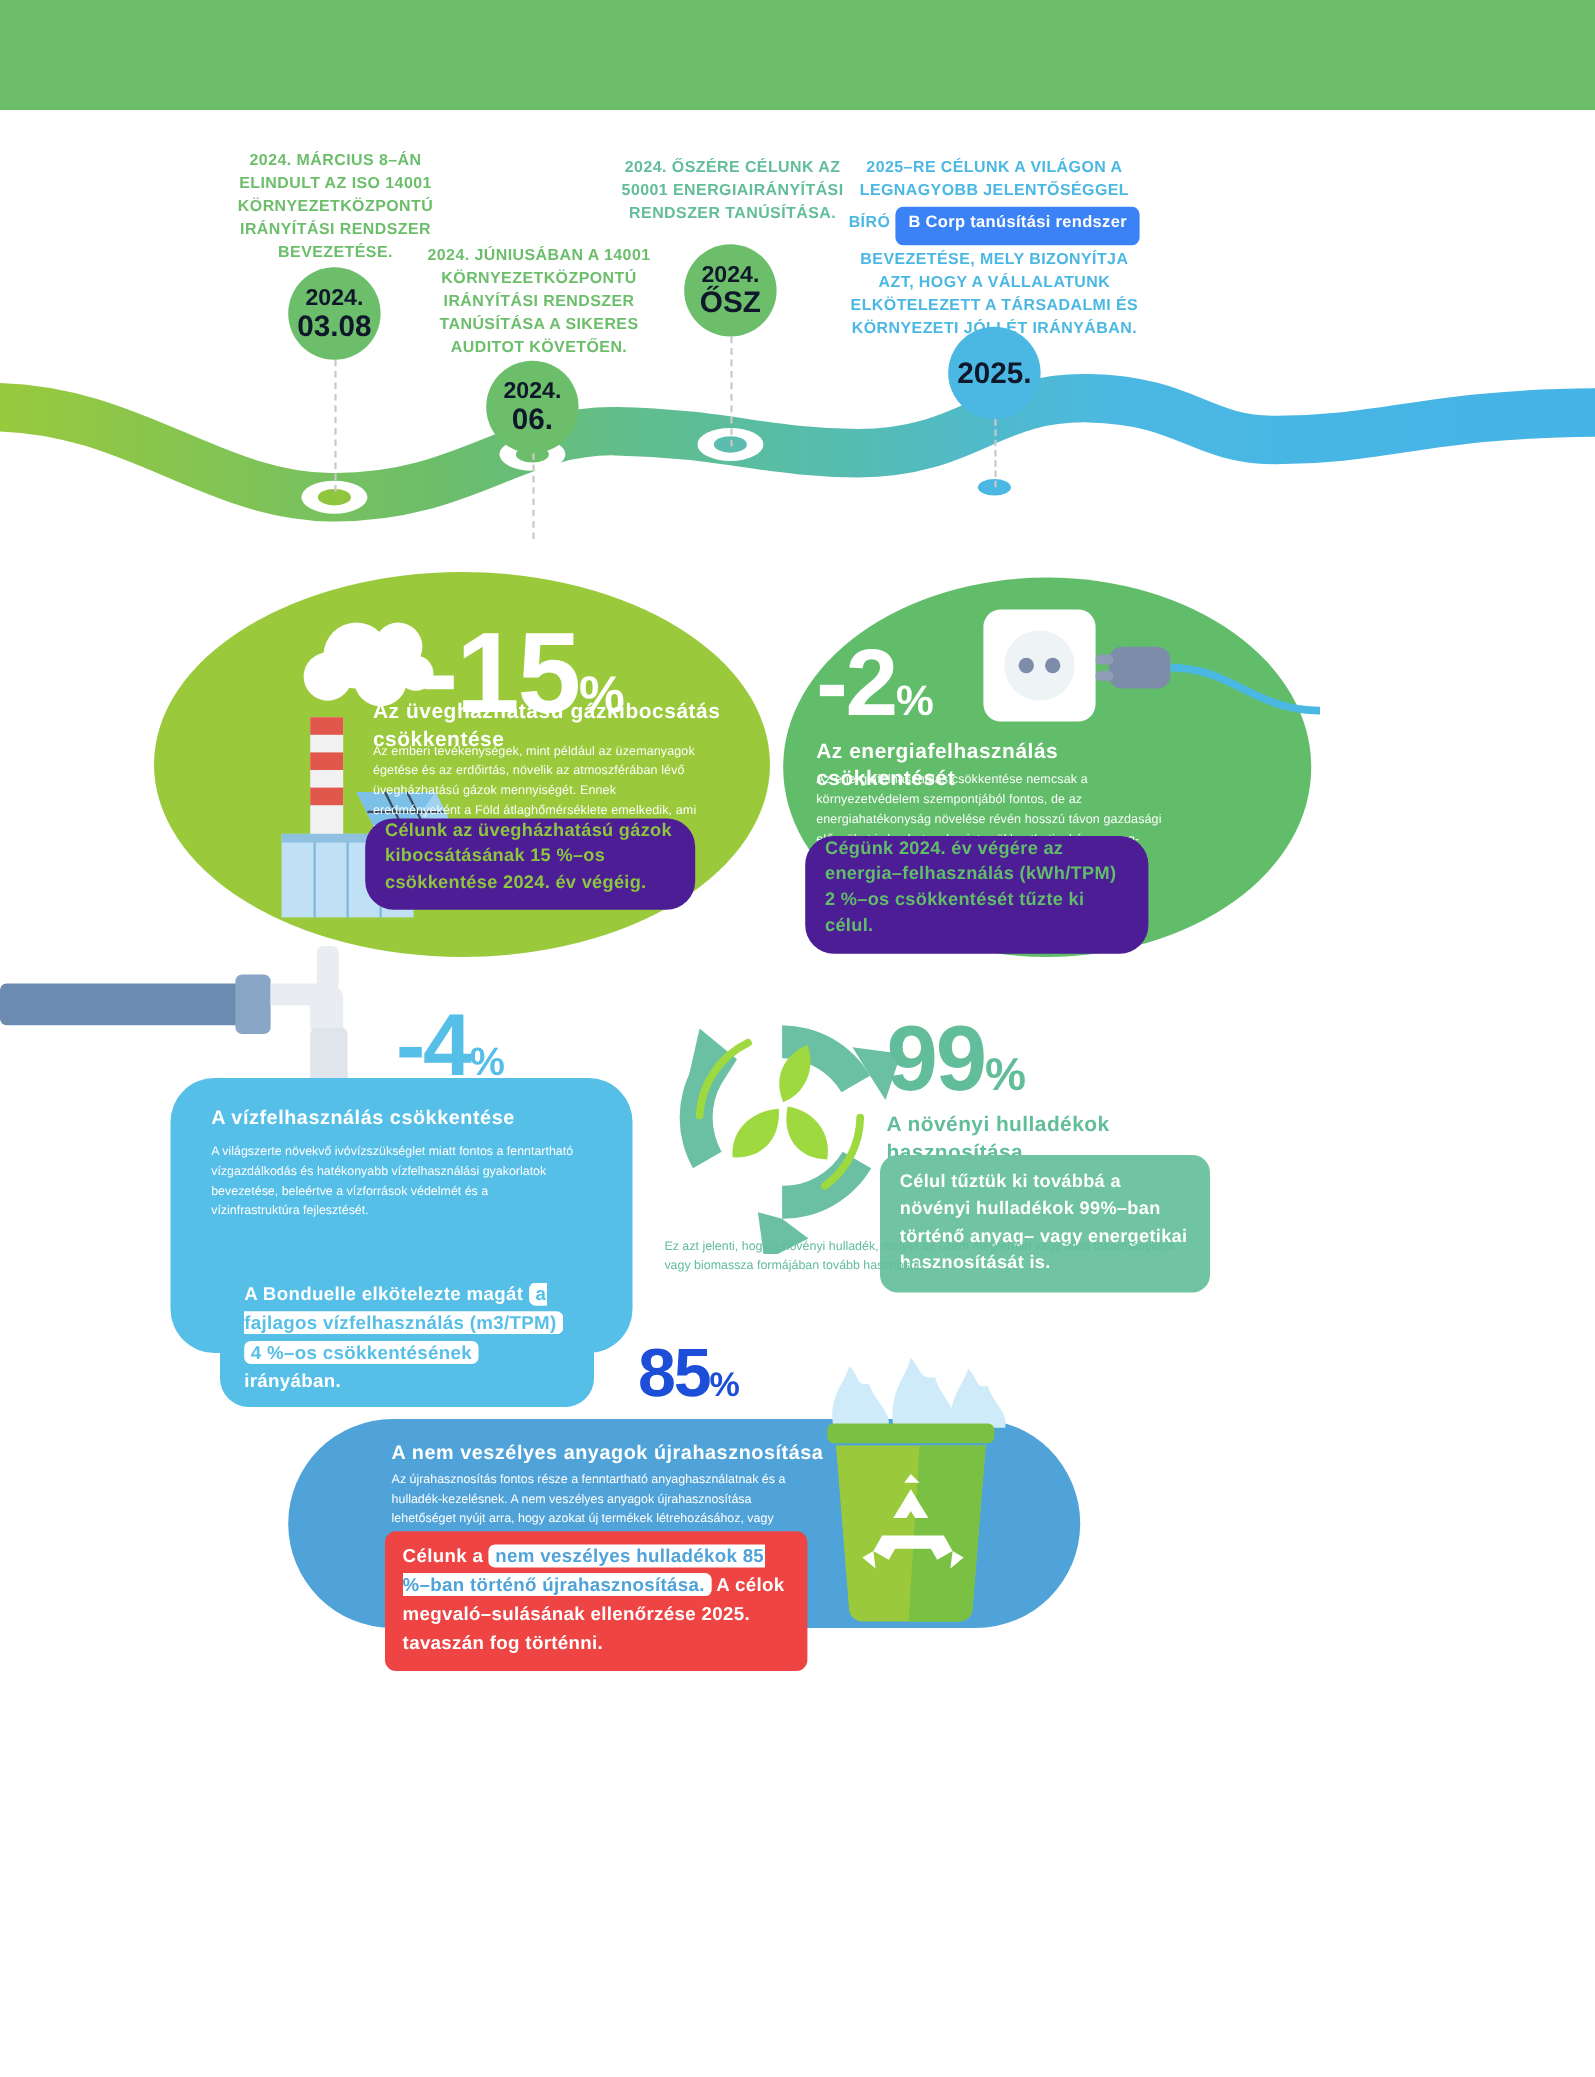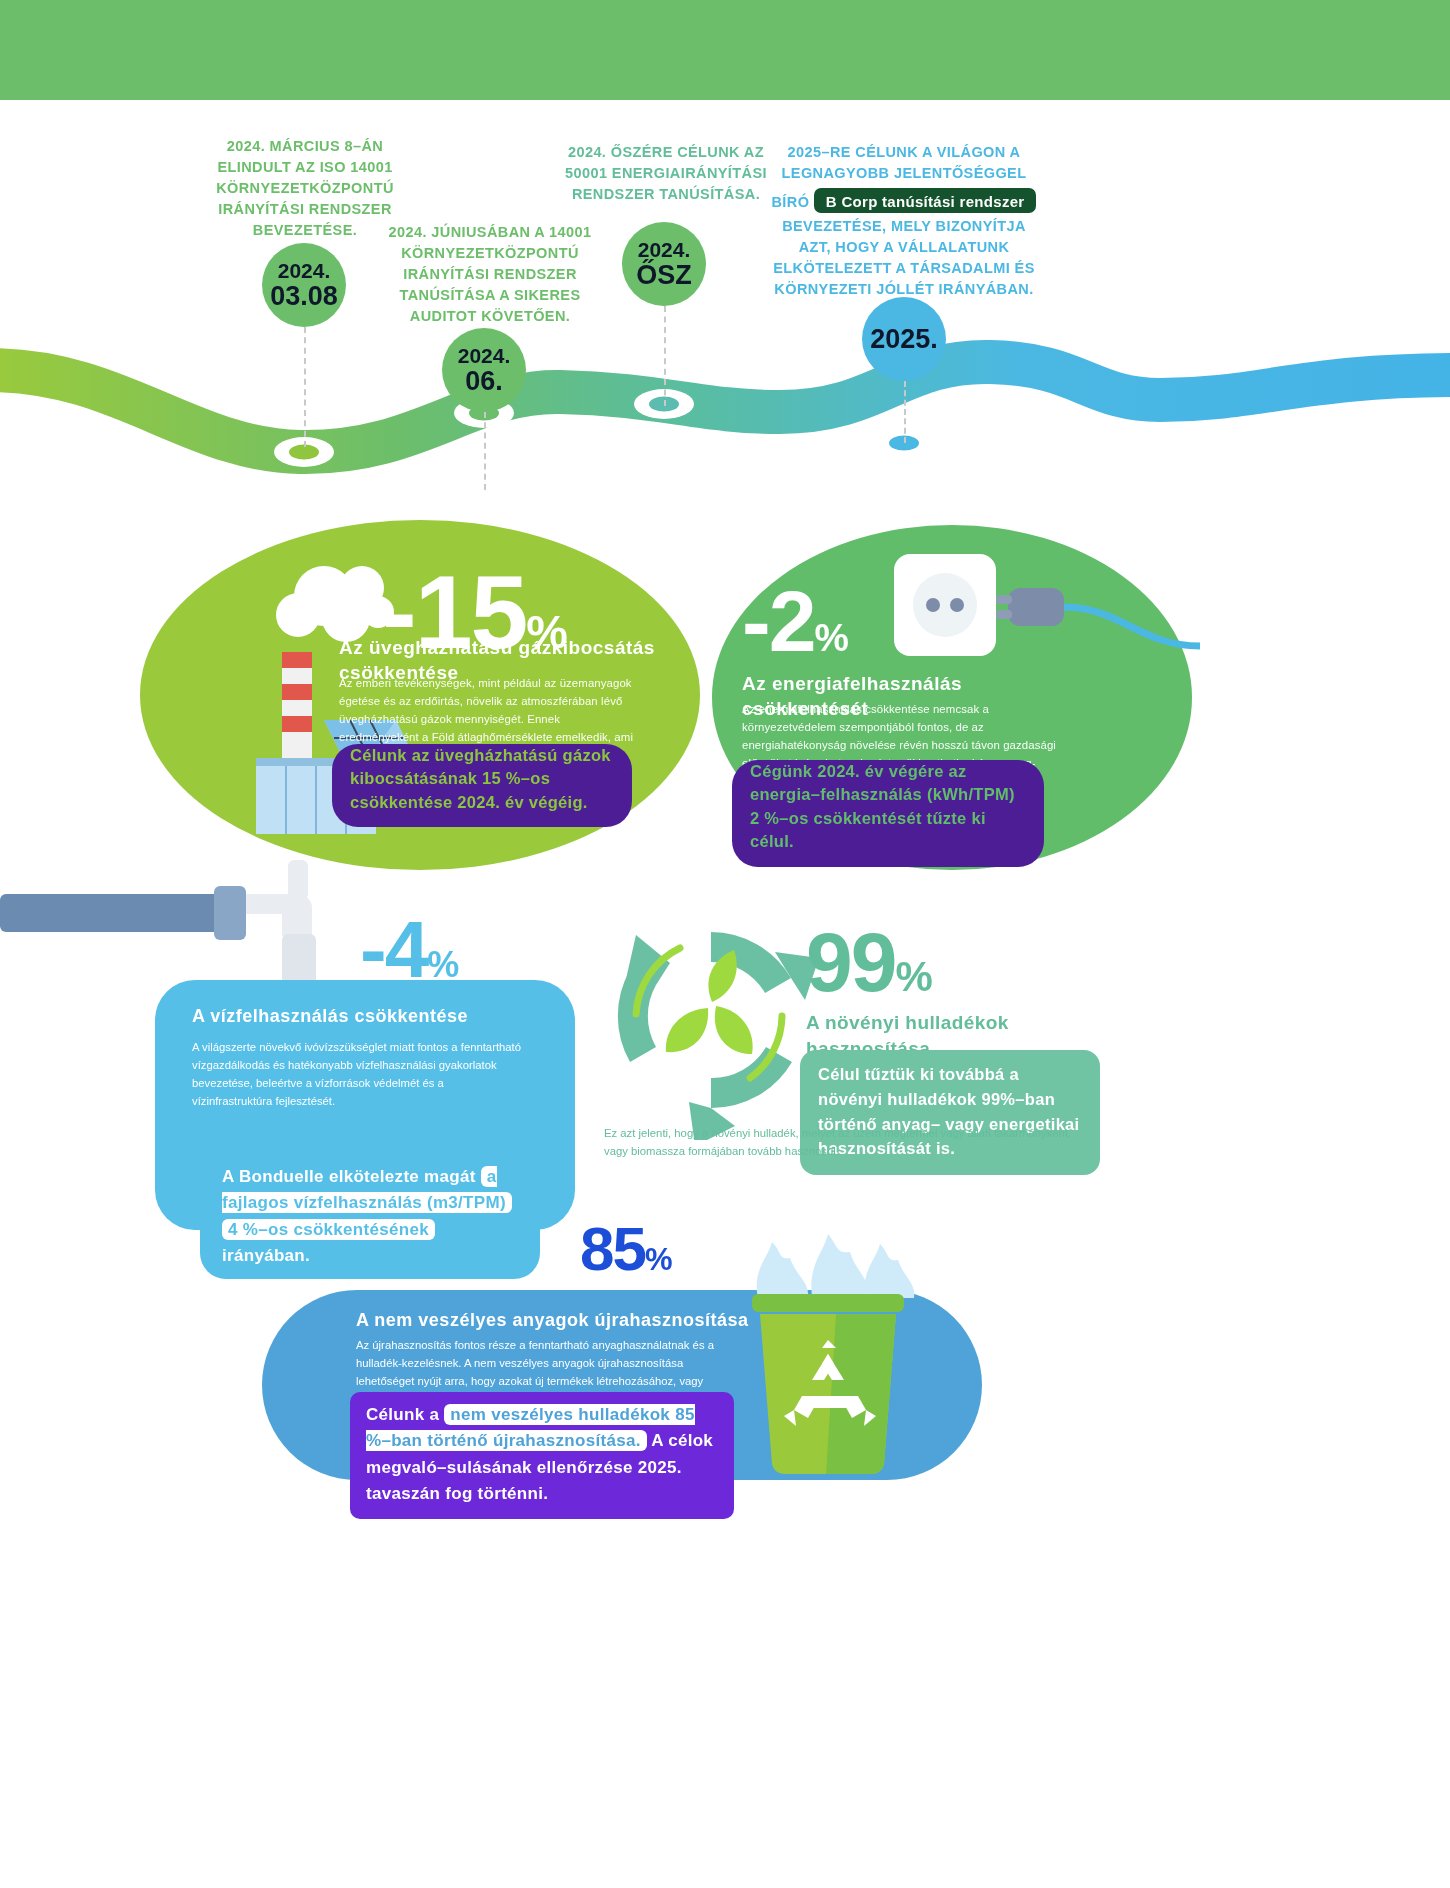--- a/index.html
+++ b/index.html
@@ -48,22 +48,22 @@
   .tl-text.green { color: #6cbe6b; }
   .tl-text.teal  { color: #62bd9a; }
   .tl-text.blue  { color: #4bb8e3; }
 
   .t1 { left: 200px; top: 136px; width: 210px; }
   .t2 { left: 385px; top: 222px; width: 210px; }
   .t3 { left: 558px; top: 142px; width: 216px; }
   .t4 { left: 768px; top: 142px; width: 272px; }
 
   .bcorp-pill {
-    display: inline-block; background: #14532d; color: #fff;
-    border-radius: 7px; padding: 3px 12px 0; margin: 4px 0 3px;
+    display: inline-block; background: #3b82f6; color: #fff;
+    border-radius: 7px; padding: 3px 12px 10px; margin: 4px 0 3px;
     font-size: 15px; letter-spacing: .3px; white-space: nowrap;
   }
 
   
   .blob { position: absolute; }
 
   .blob-ghg {
     left: 140px; top: 520px; width: 560px; height: 350px;
     background: #9ACA3C; border-radius: 280px/175px;
   }
@@ -145,21 +145,21 @@
     line-height:1; letter-spacing:-2px;
   }
   .num85 .pc { font-size:.5em; }
   .waste-title {
     position: absolute; color:#fff; font-weight:bold; font-size:18px; letter-spacing:.5px;
   }
   .waste-body {
     position:absolute; color:#fff; font-size:11.3px; line-height:1.6;
   }
   .waste-pill {
-    position:absolute; background:#6d28d9; color:#fff; border-radius:10px;
+    position:absolute; background:#ef4444; color:#fff; border-radius:10px;
     padding: 10px 16px 12px; font-weight:bold; font-size:17px;
     line-height:1.55; letter-spacing:.3px;
   }
   .hl2 { background:#fff; color:#4fa3d8; border-radius:6px; padding:1px 6px; }
 
   svg { display:block; }
 </style>
 </head>
 <body>
 

